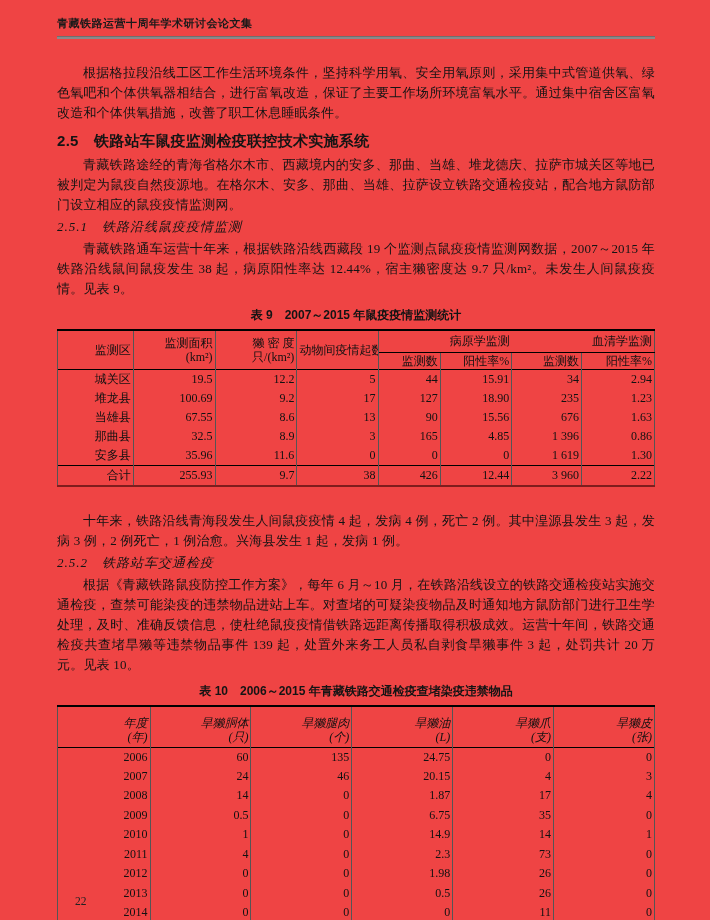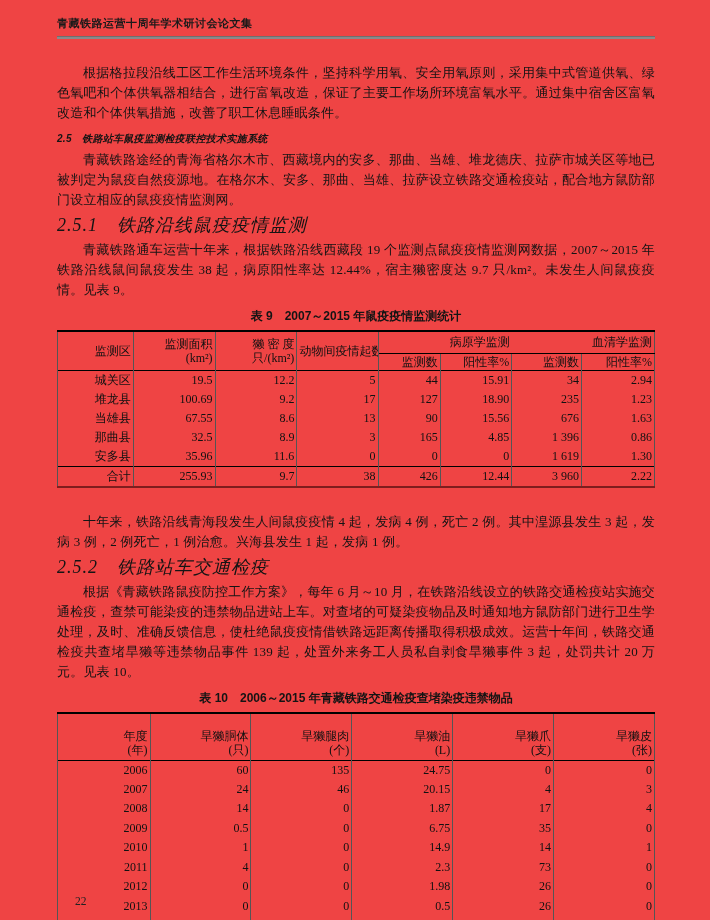--- a/index.html
+++ b/index.html
@@ -18,24 +18,24 @@
   .head-rule { height:3px; background:#8a8a8a; border-top:1px solid #6f6f6f; margin-top:5px; }
 
   p.body-text {
     font-size:13px; line-height:20px; text-align:justify;
     text-indent:2em; letter-spacing:0.2px;
   }
   .para-gap { margin-top:24px; }
 
   h2.sec {
     font-family:"Liberation Sans","DejaVu Sans",sans-serif;
-    font-weight:bold; font-size:10px; margin:9px 0 4px 0; letter-spacing:0.3px;font-style:italic;
+    font-weight:bold; font-size:15px; margin:9px 0 4px 0; letter-spacing:0.3px;
   }
   h3.subsec {
-    font-style:italic; font-weight:normal; font-size:18px;
+    font-style:italic; font-weight:normal; font-size:13px;
     margin:3px 0 3px 0; letter-spacing:1px;
   }
 
   .table-caption {
     font-family:"Liberation Sans","DejaVu Sans",sans-serif;
     font-weight:bold; font-size:12px; text-align:center; margin:8px 0 5px 0;
   }
 
   table.data-table {
     width:100%; border-collapse:collapse; table-layout:fixed;
@@ -49,21 +49,21 @@
   table.data-table thead { border-bottom:1px solid #000; }
   .hdr-line { display:block; line-height:14px; }
   th.group-th { border-bottom:1px solid #000; height:22px; }
   th.group-th.no-left { border-left:none; }
   th.group-th.no-right { border-right:none; }
   #table9 td { height:17px; }
   #table9 th { line-height:14px; }
   #table9 tbody.total-body { border-top:1px solid #000; }
   #table10 td { height:19.5px; }
   #table10 th { height:19px; }
-  #table10 thead th { padding-top:15px; padding-bottom:3px; }
+  #table10 thead th { padding-top:9px; padding-bottom:3px;font-style:italic; }
 
   .page-number {
     position:absolute; left:75px; bottom:13px; font-size:11.5px; color:#222;
   }
 </style>
 </head>
 <body>
 
 <div class="page">
   <div class="content">

